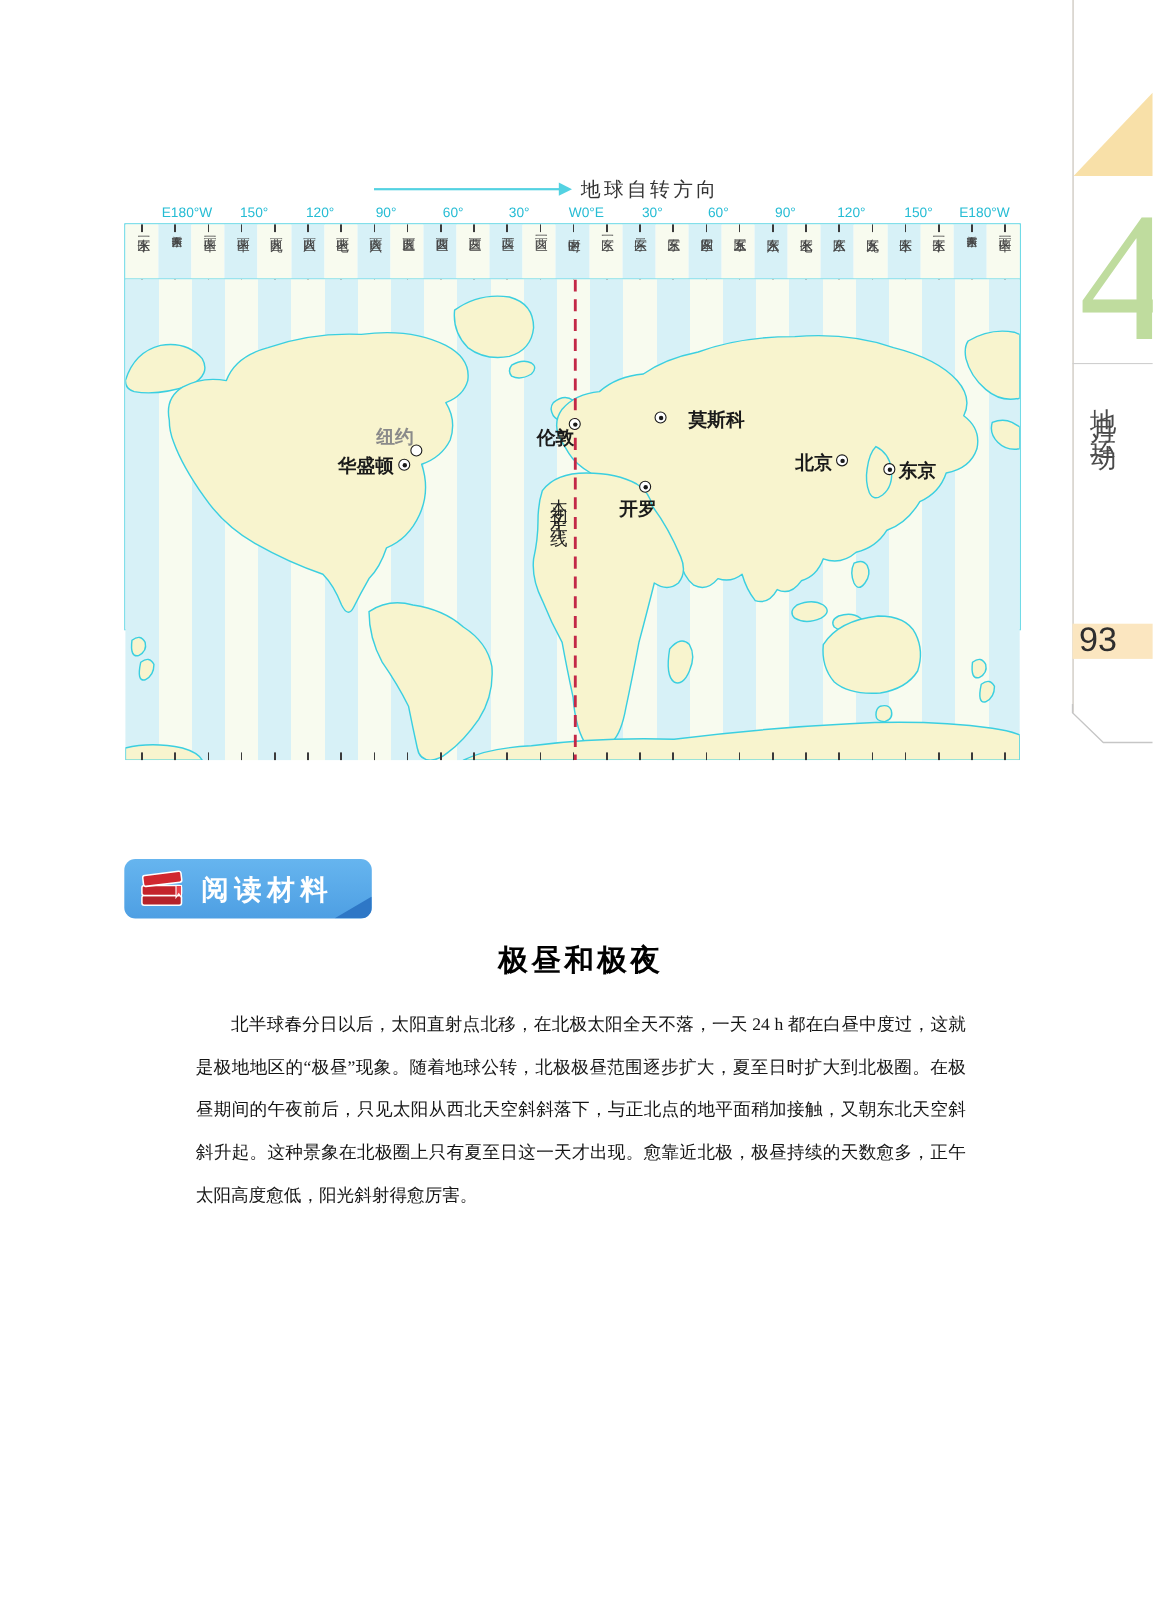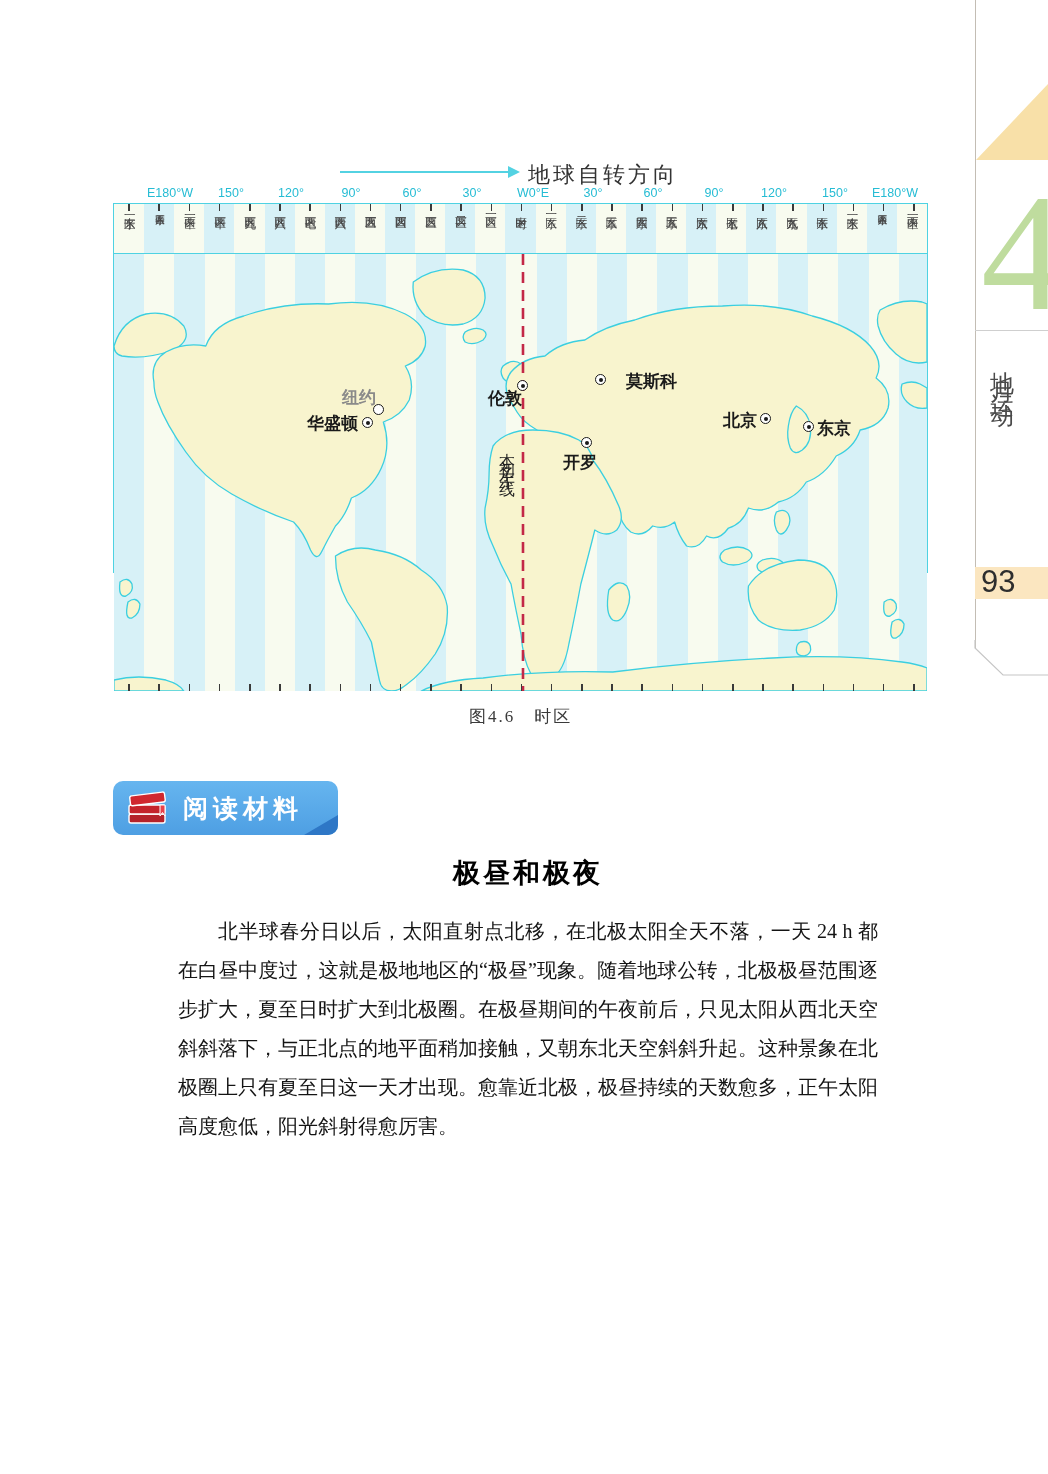--- a/index.html
+++ b/index.html
@@ -17,21 +17,21 @@
                  font-size:24px; letter-spacing:11px; color:#4a4a4a; }
   .page-band { left:975px; top:567px; width:73px; height:32px; background:#fbe6c0; }
   .page-num { left:981px; top:564px; font-size:31px; color:#2e2e2e;
               font-family:"Liberation Sans","DejaVu Sans",sans-serif; font-weight:400; }
 
   
   .figure { left:113px; top:160px; width:815px; height:560px; }
   .rot-arrow-line { left:227px; top:11px; width:170px; height:2px; background:#53d2e2; }
   .rot-arrow-head { left:395px; top:6px; width:0; height:0; border-top:6px solid transparent;
                     border-bottom:6px solid transparent; border-left:12px solid #53d2e2; }
-  .rot-label { left:415px; top:0px; font-size:22px; color:#333; letter-spacing:3px; }
+  .rot-label { left:415px; top:0px; font-size:18px; color:#333; letter-spacing:3px; }
   .lon-row { left:12px; top:26px; width:815px; height:16px; }
   .lon-label { position:absolute; transform:translateX(-50%); font-size:12.5px;
                color:#25bcd4; font-family:"Liberation Sans","DejaVu Sans",sans-serif; white-space:nowrap; }
   .map-box { left:0; top:43px; width:815px; height:370px; border:1.6px solid #4ed2e2; }
   .tz-band { position:absolute; left:0; top:0; width:100%; height:50px; display:flex;
              border-bottom:1.6px solid #4ed2e2; }
   .tz-cell { flex:1 1 0; display:flex; justify-content:center; align-items:flex-start;
              padding-top:4px; }
   .tz-cell:nth-child(odd) { background:#f8fbef; }
   .tz-cell:nth-child(even){ background:#d7f1f7; }
@@ -62,21 +62,21 @@
   
   .badge { left:113px; top:781px; width:225px; height:54px; background:linear-gradient(#66b5ef,#4e9fe3);
            border-radius:10px; display:flex; align-items:center; padding-left:14px; }
   .badge-fold { position:absolute; right:0; bottom:0; width:0; height:0;
            border-left:34px solid transparent; border-bottom:20px solid #2e77c6;
            border-bottom-right-radius:10px; }
   .badge-label { color:#fff; font-size:25px; font-weight:bold; letter-spacing:5px;
            font-family:"Liberation Sans","DejaVu Sans",sans-serif; margin-left:12px; }
   .reading-title { left:178px; top:855px; width:700px; text-align:center; font-size:27px;
            font-weight:bold; color:#000000; letter-spacing:3px; }
-  .reading-body { left:178px; top:912px; width:700px; font-size:20px; line-height:39px;
+  .reading-body { left:178px; top:912px; width:700px; font-size:16px; line-height:39px;
            color:#141414; text-align:justify; }
   .reading-body p { text-indent:2em; }
 </style>
 </head>
 <body>
 
 <div class="abs side-vline"></div>
 <svg class="abs" style="left:976px;top:84px;" width="72" height="76">
   <polygon points="0,76 72,0 72,76" fill="#f8e0a8"></polygon>
 </svg>
@@ -241,21 +241,20 @@
       <span class="city-label" style="left:609px;top:155px">北京</span>
       <span class="mk dot" style="left:646px;top:159px"></span>
       <span class="mk dot" style="left:689px;top:167px"></span>
       <span class="city-label" style="left:703px;top:163px">东京</span>
       <span class="pm-label">本初子午线</span>
 
       <div class="ticks bot"></div>
     </div>
   </div>
 
-  <div class="abs fig-caption">图4.6　时区</div>
 </div>
 
 <div class="abs badge">
   <svg width="44" height="36" viewBox="0 0 44 36">
     <g>
       <rect x="2" y="24" width="36" height="9" rx="2" fill="#b5222a" stroke="#fff" stroke-width="1.4"></rect>
       <rect x="2" y="15" width="36" height="9" rx="2" fill="#c4232b" stroke="#fff" stroke-width="1.4"></rect>
       <rect x="3" y="4" width="35" height="10" rx="2" fill="#d0272f" stroke="#fff" stroke-width="1.4" transform="rotate(-7 20 9)"></rect>
       <polygon points="33,15 38,15 38,26 35.5,22.5 33,26" fill="#e8414b" stroke="#fff" stroke-width="1"></polygon>
     </g>

